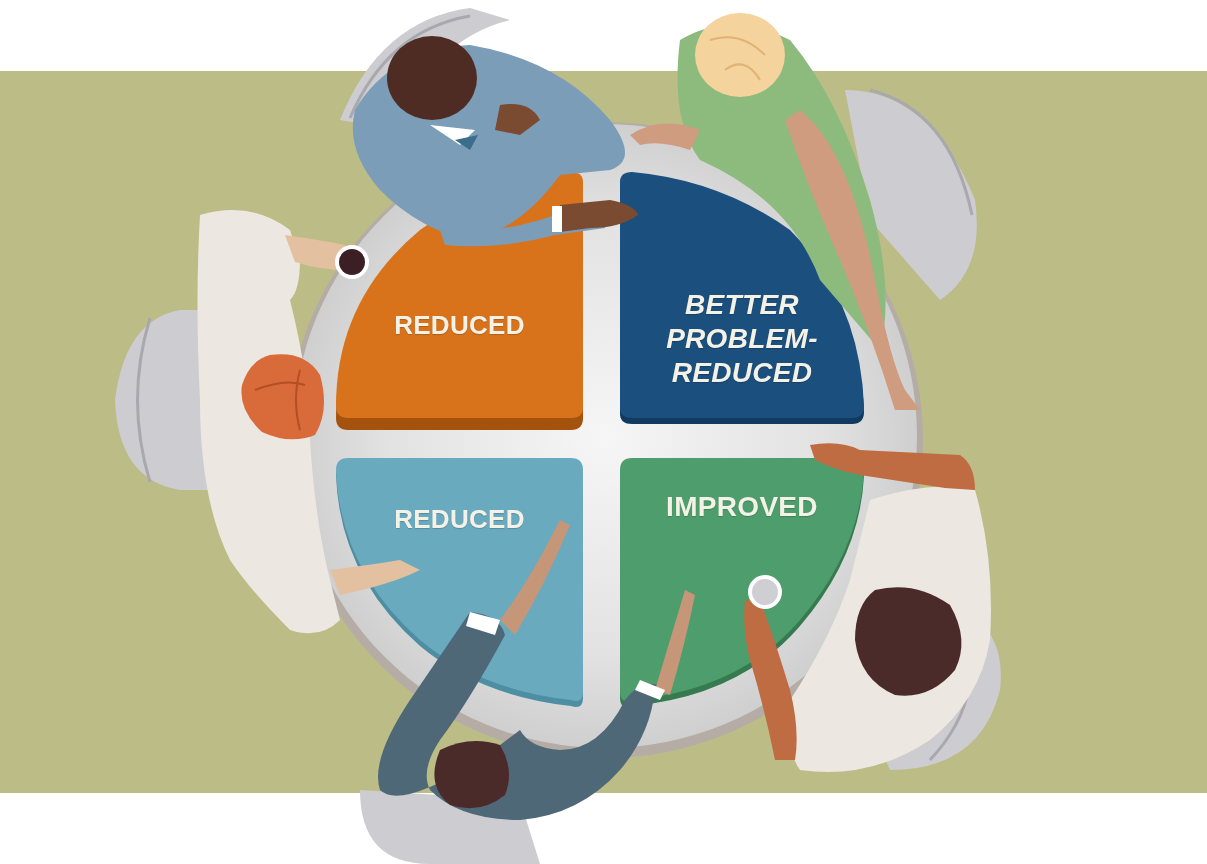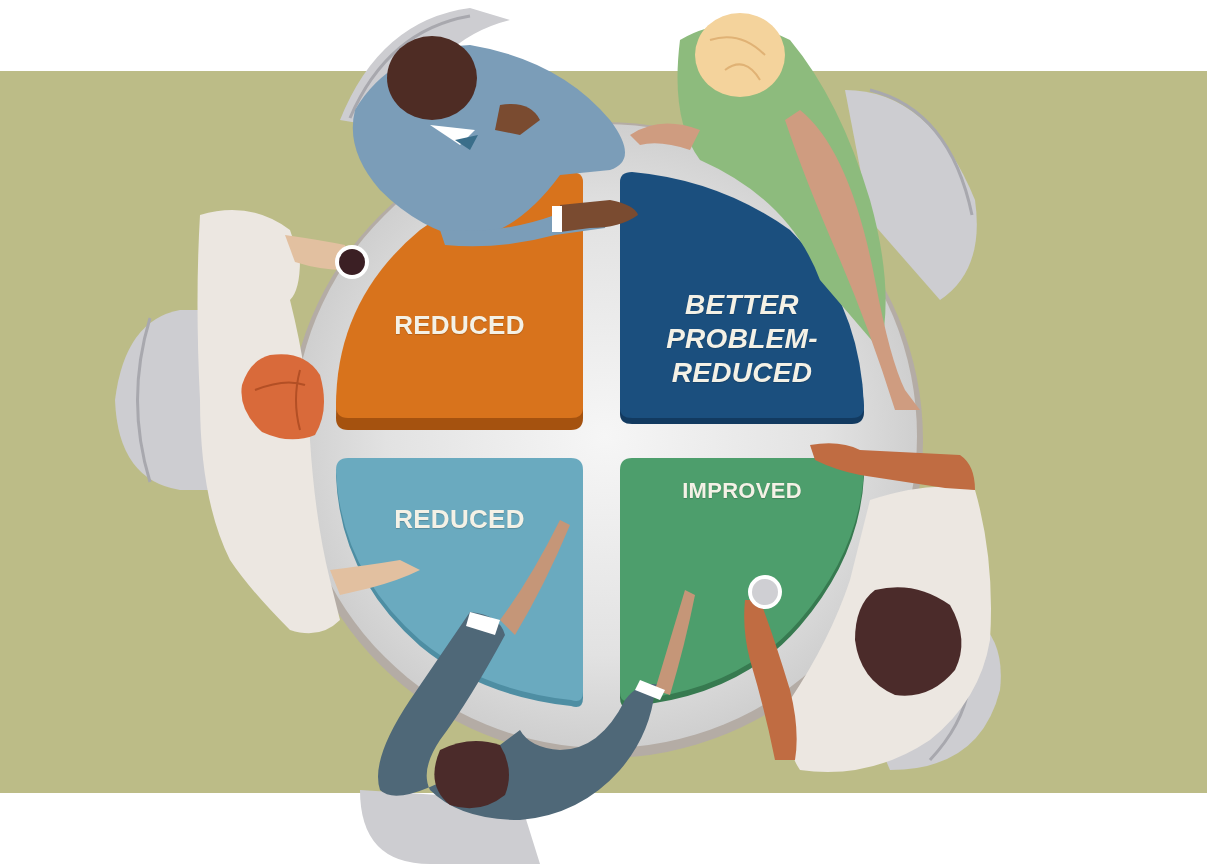--- a/index.html
+++ b/index.html
@@ -130,15 +130,15 @@
 <div class="label" style="left:620px; top:288px; width:244px; font-size:28px;font-style:italic;">
   <div>BETTER</div>
   <div>PROBLEM-</div>
   <div>REDUCED</div>
 </div>
 
 <div class="label" style="left:336px; top:504px; width:247px; font-size:26px;">
   <div>REDUCED</div>
 </div>
 
-<div class="label" style="left:620px; top:478px; width:244px; font-size:22px;">
+<div class="label" style="left:620px; top:490px; width:244px; font-size:28px;">
   <div>IMPROVED</div>
 </div>
 
 </body></html>

